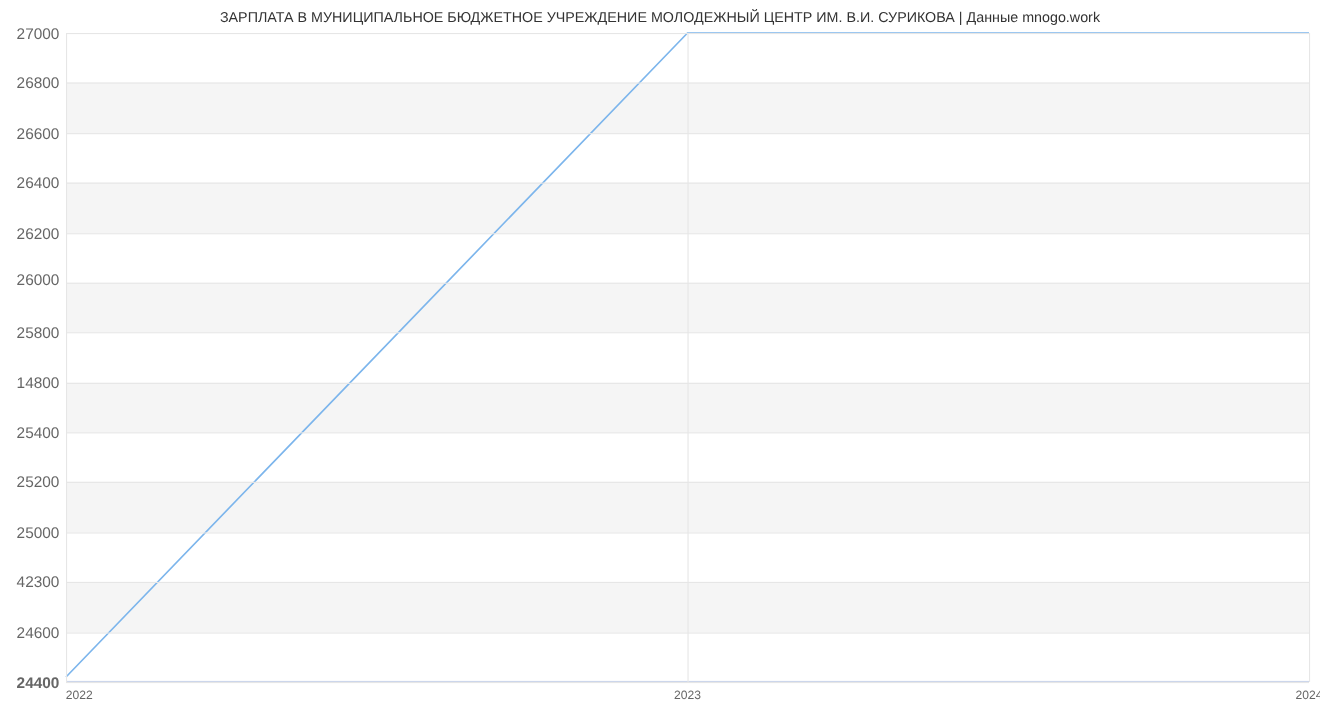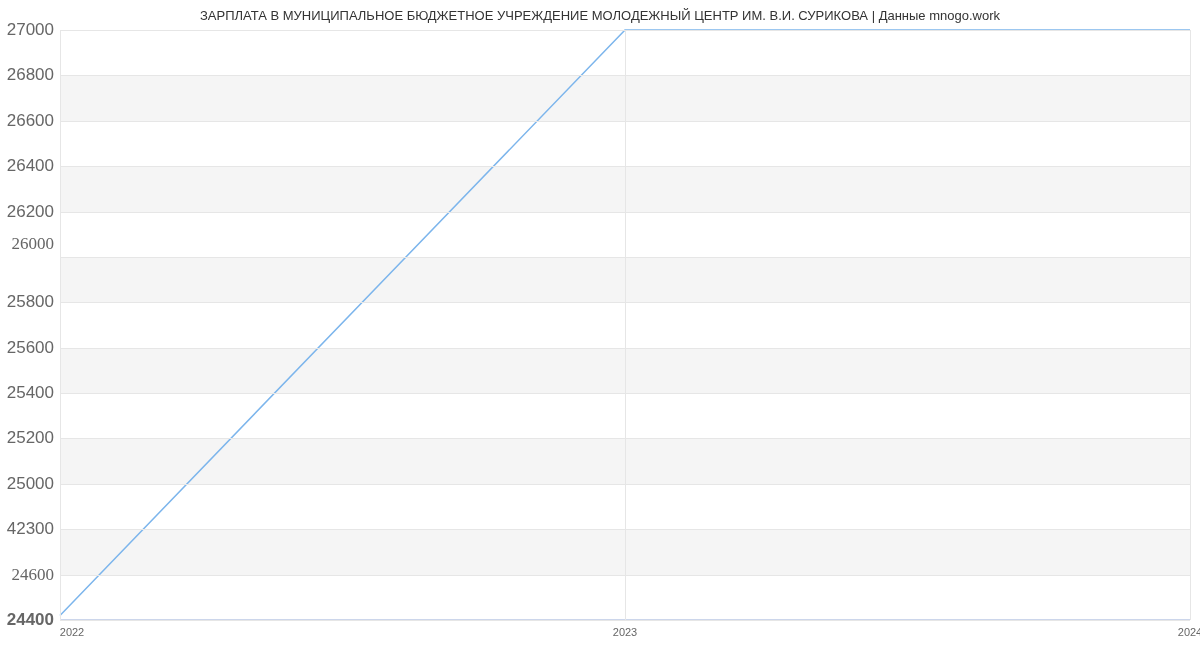--- a/index.html
+++ b/index.html
@@ -2,21 +2,21 @@
 <html><head>
 <meta charset="utf-8">
 <style>
   html,body{margin:0;padding:0;background:#fff;font-family:"Lucida Sans Unicode","Lucida Grande",Arial,sans-serif;}
   .chart-wrap{width:1200px;height:650px;position:relative;}
   .title{position:absolute;top:8px;left:0;right:0;text-align:center;font-size:13px;color:#333;font-weight:400;}
   .plot{position:absolute;left:60px;top:30px;width:1130px;height:590px;}
   .grid-band{position:absolute;left:0;right:0;background:#f5f5f5;}
   .grid-line{position:absolute;left:0;right:0;height:1px;background:#e6e6e6;}
   .vline{position:absolute;top:0;bottom:0;width:1px;background:#e6e6e6;}
-  .ytick{position:absolute;right:100%;padding-right:6px;font-size:17px;color:#666;transform:translateY(-50%);white-space:nowrap;}
+  .ytick{position:absolute;right:100%;padding-right:6px;font-size:14px;color:#666;transform:translateY(-50%);white-space:nowrap;}
   .xtick{position:absolute;top:100%;padding-top:6px;font-size:11px;color:#666;transform:translateX(-50%);}
   .series-line{position:absolute;left:0;top:0;width:100%;height:100%;overflow:visible;}
   .axis-line{position:absolute;background:#ccd6eb;}
 </style>
 </head>
 <body>
 
 <div class="chart-wrap">
   <div class="title">ЗАРПЛАТА В МУНИЦИПАЛЬНОЕ БЮДЖЕТНОЕ УЧРЕЖДЕНИЕ МОЛОДЕЖНЫЙ ЦЕНТР ИМ. В.И. СУРИКОВА | Данные mnogo.work</div>
   <div class="plot" id="plot">
@@ -26,35 +26,35 @@
       <div class="grid-band" style="top: 317.692px; height: 45.3846px;"></div>
       <div class="grid-band" style="top: 408.462px; height: 45.3846px;"></div>
       <div class="grid-band" style="top: 499.231px; height: 45.3846px;"></div>
     <div class="axis-line" style="left:0;right:0;bottom:0;height:1px;"></div>
     <svg class="series-line" id="series-svg" preserveAspectRatio="none" viewBox="0 0 1130 590">
         <polyline points="0,585.4615384615385 565,0 1130,0" fill="none" stroke="#7cb5ec" stroke-width="1.5" vector-effect="non-scaling-stroke"></polyline>
       </svg>
   <div class="grid-line" style="top: 590px;"></div>
       <div class="ytick" style="top: 590px; font-weight: bold;">24400</div>
       <div class="grid-line" style="top: 544.615px;"></div>
-      <div class="ytick" style="top: 544.615px; font-family: Liberation Serif, serif;">24600</div>
+      <div class="ytick" style="top: 544.615px;">24600</div>
       <div class="grid-line" style="top: 499.231px;"></div>
       <div class="ytick" style="top: 499.231px;">42300</div>
       <div class="grid-line" style="top: 453.846px;"></div>
       <div class="ytick" style="top: 453.846px;">25000</div>
       <div class="grid-line" style="top: 408.462px;"></div>
       <div class="ytick" style="top: 408.462px; text-align: center;">25200</div>
       <div class="grid-line" style="top: 363.077px;"></div>
       <div class="ytick" style="top: 363.077px;">25400</div>
       <div class="grid-line" style="top: 317.692px;"></div>
-      <div class="ytick" style="top: 317.692px;">25600</div>
+      <div class="ytick" style="top: 317.692px;">14800</div>
       <div class="grid-line" style="top: 272.308px;"></div>
       <div class="ytick" style="top: 272.308px;">25800</div>
       <div class="grid-line" style="top: 226.923px;"></div>
-      <div class="ytick" style="top: 214px; font-family: Liberation Serif, serif;">26000</div>
+      <div class="ytick" style="top: 224px;">26000</div>
       <div class="grid-line" style="top: 181.538px;"></div>
       <div class="ytick" style="top: 181.538px; text-align: center;">26200</div>
       <div class="grid-line" style="top: 136.154px;"></div>
       <div class="ytick" style="top: 136.154px;">26400</div>
       <div class="grid-line" style="top: 90.7692px;"></div>
       <div class="ytick" style="top: 90.7692px;">26600</div>
       <div class="grid-line" style="top: 45.3846px;"></div>
       <div class="ytick" style="top: 45.3846px;">26800</div>
       <div class="grid-line" style="top: 0px;"></div>
       <div class="ytick" style="top: 0px;">27000</div>

